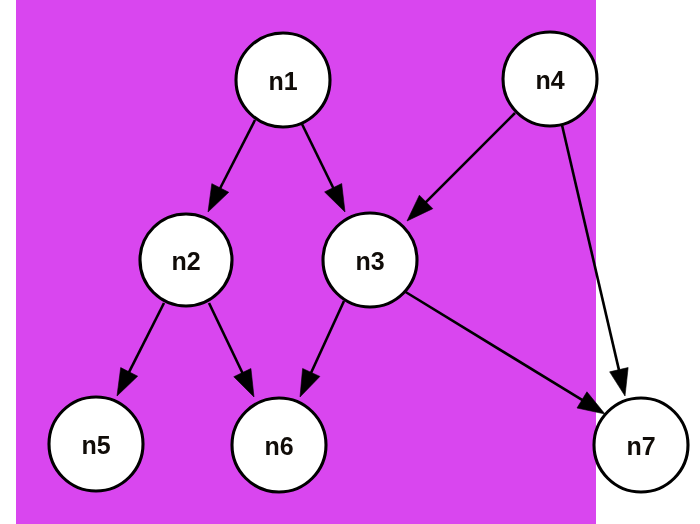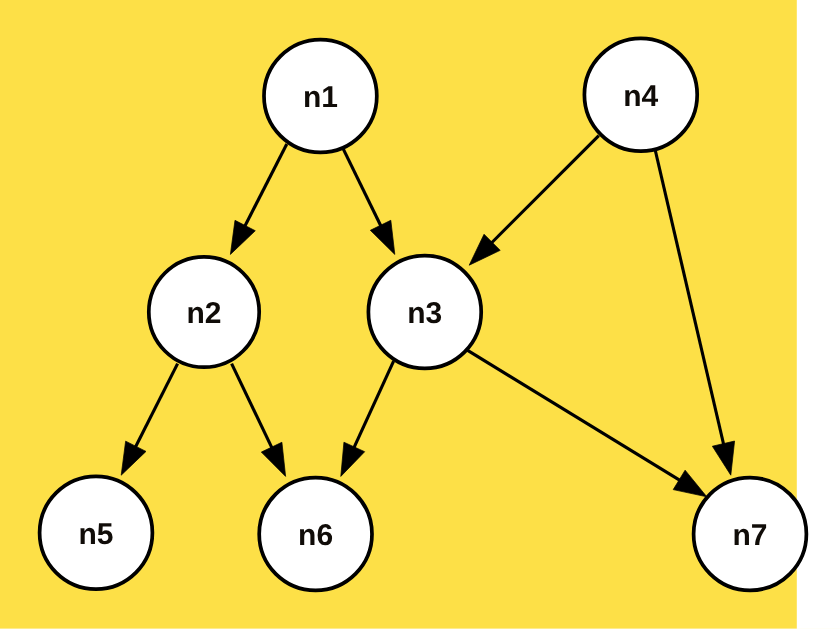--- a/index.html
+++ b/index.html
@@ -9,23 +9,24 @@
     background: #ffffff;
   }
   body {
     width: 700px;
     height: 524px;
     overflow: hidden;
     font-family: "Liberation Sans", sans-serif;
   }
   #graph-canvas {
     position: relative;
-    width: 664px;
+    width: 580px;
     height: 524px;
-    background: #fde047;
+    background: #d946ef;
+    margin-left: 16px;
   }
   #graph-svg {
     position: absolute;
     top: 0;
     left: 0;
     width: 700px;
     height: 524px;
     display: block;
   }
   .edge-line {

